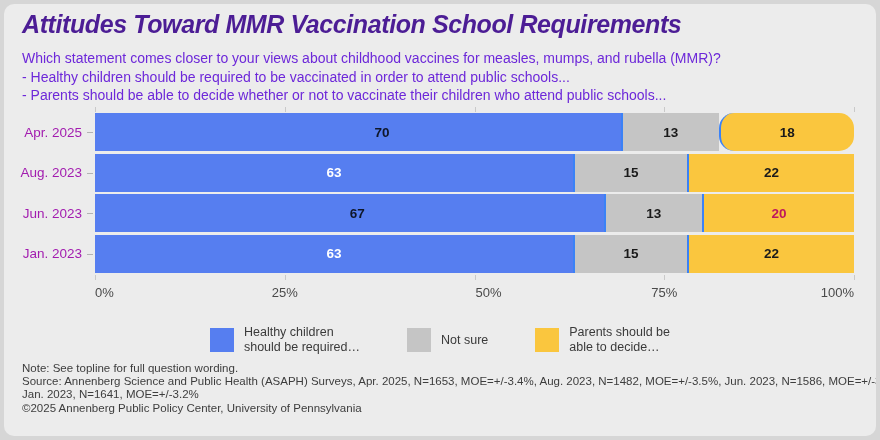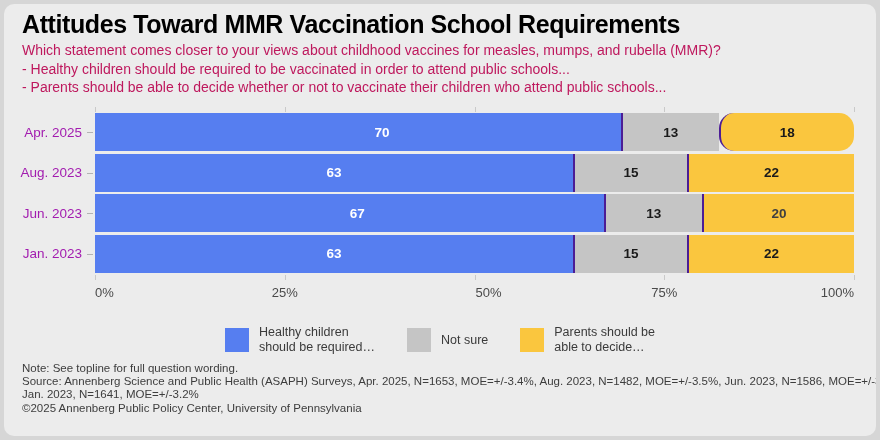--- a/index.html
+++ b/index.html
@@ -11,26 +11,26 @@
   }
   .card {
     position: absolute;
     left: 4px; top: 4px; right: 4px; bottom: 4px;
     background: #ececec;
     border-radius: 10px;
     overflow: hidden;
   }
   .title {
     position: absolute; left: 18px; top: 6px;
-    font-size: 25px; font-weight: bold; color: #000000;
-    letter-spacing: -0.4px; white-space: nowrap;
+    font-size: 25px; font-weight: bold; color: #4c1d95;
+    letter-spacing: -0.4px; white-space: nowrap; font-style: italic;
   }
   .subtitle {
-    position: absolute; left: 18px; top: 37px;
-    font-size: 14px; color: #be185d; line-height: 18.5px;
+    position: absolute; left: 18px; top: 45px;
+    font-size: 14px; color: #6d28d9; line-height: 18.5px;
     white-space: nowrap;
   }
   
   .chart { position: absolute; left: 0; top: 109px; width: 100%; }
   .chart-row { position: relative; height: 38px; margin-bottom: 2.5px; display: flex; align-items: stretch; }
   .row-label {
     position: absolute; left: 0; top: 0; width: 78px; height: 38px;
     display: flex; align-items: center; justify-content: flex-end;
     font-size: 13.5px; color: #a21caf; white-space: nowrap;
   }
@@ -41,37 +41,37 @@
   .bar-stack {
     position: absolute; left: 91px; top: 0; width: 759px; height: 38px;
     display: flex;
   }
   .bar-seg {
     height: 100%;
     display: flex; align-items: center; justify-content: center;
     font-size: 13.5px; font-weight: bold;
     overflow: hidden;
   }
-  .bar-seg + .bar-seg { border-left: 2px solid #4c1d95; }
+  .bar-seg + .bar-seg { border-left: 2px solid #3b82f6; }
   .grid-ticks { position: absolute; left: 91px; width: 759px; height: 5px; }
   .grid-ticks.top { top: -6px; }
   .grid-ticks.bottom { top: 162px; }
   .grid-tick { position: absolute; top: 0; width: 1px; height: 5px; background: #c9c9c9; }
   .x-axis { position: absolute; left: 91px; top: 172px; width: 759px; height: 18px; }
   .x-tick-label {
     position: absolute; top: 0;
     font-size: 13px; color: #4a4a4a; white-space: nowrap;
     transform: translateX(-50%);
   }
   .x-tick-label.first { transform: none; }
   .x-tick-label.last { transform: translateX(-100%); }
   
   .legend {
     position: absolute; left: 0; top: 321px; width: 100%;
-    display: flex; justify-content: center; align-items: center; gap: 32px;
+    display: flex; justify-content: center; align-items: center; gap: 47px;
   }
   .legend-item { display: flex; align-items: center; gap: 10px; }
   .legend-swatch { width: 24px; height: 24px; flex: 0 0 auto; }
   .legend-label {
     font-size: 12.5px; color: #3a3a3a; line-height: 15px;
     white-space: pre-line;
   }
   
   .footer {
     position: absolute; left: 18px; top: 358px;
@@ -96,21 +96,21 @@
         <div class="grid-tick" style="left: 25%;"></div>
         <div class="grid-tick" style="left: 50%;"></div>
         <div class="grid-tick" style="left: 75%;"></div>
         <div class="grid-tick" style="left: 100%;"></div>
       </div>
     <div>
         <div class="chart-row">
           <div class="row-label">Apr. 2025</div>
           <div class="row-tick"></div>
           <div class="bar-stack">
-            <div class="bar-seg" style="width: 69.3069%; background: rgb(86, 126, 240); color: #ffffff; padding-left: 48px;">
+            <div class="bar-seg" style="width: 69.3069%; background: rgb(86, 126, 240); color: #0f172a; padding-left: 48px;">
               <div>70</div>
             </div>
             <div class="bar-seg" style="width: 12.8713%; background: rgb(197, 197, 197); color: rgb(26, 26, 26);">
               <div>13</div>
             </div>
             <div class="bar-seg" style="width: 17.8218%; background: rgb(250, 198, 62); color: rgb(26, 26, 26); border-radius: 15px;">
               <div>18</div>
             </div>
           </div>
         </div>
@@ -126,27 +126,27 @@
             </div>
             <div class="bar-seg" style="width: 22%; background: rgb(250, 198, 62); color: rgb(26, 26, 26);">
               <div>22</div>
             </div>
           </div>
         </div>
         <div class="chart-row">
           <div class="row-label">Jun. 2023</div>
           <div class="row-tick"></div>
           <div class="bar-stack">
-            <div class="bar-seg" style="width: 67%; background: rgb(86, 126, 240); color: #ffffff; padding-left: 16px;">
+            <div class="bar-seg" style="width: 67%; background: rgb(86, 126, 240); color: #0f172a; padding-left: 16px;">
               <div>67</div>
             </div>
             <div class="bar-seg" style="width: 13%; background: rgb(197, 197, 197); color: rgb(26, 26, 26);">
               <div>13</div>
             </div>
-            <div class="bar-seg" style="width: 20%; background: rgb(250, 198, 62); color: #404040;">
+            <div class="bar-seg" style="width: 20%; background: rgb(250, 198, 62); color: #be185d;">
               <div>20</div>
             </div>
           </div>
         </div>
         <div class="chart-row">
           <div class="row-label">Jan. 2023</div>
           <div class="row-tick"></div>
           <div class="bar-stack">
             <div class="bar-seg" style="width: 63%; background: rgb(86, 126, 240); color: rgb(255, 255, 255);">
               <div>63</div>

